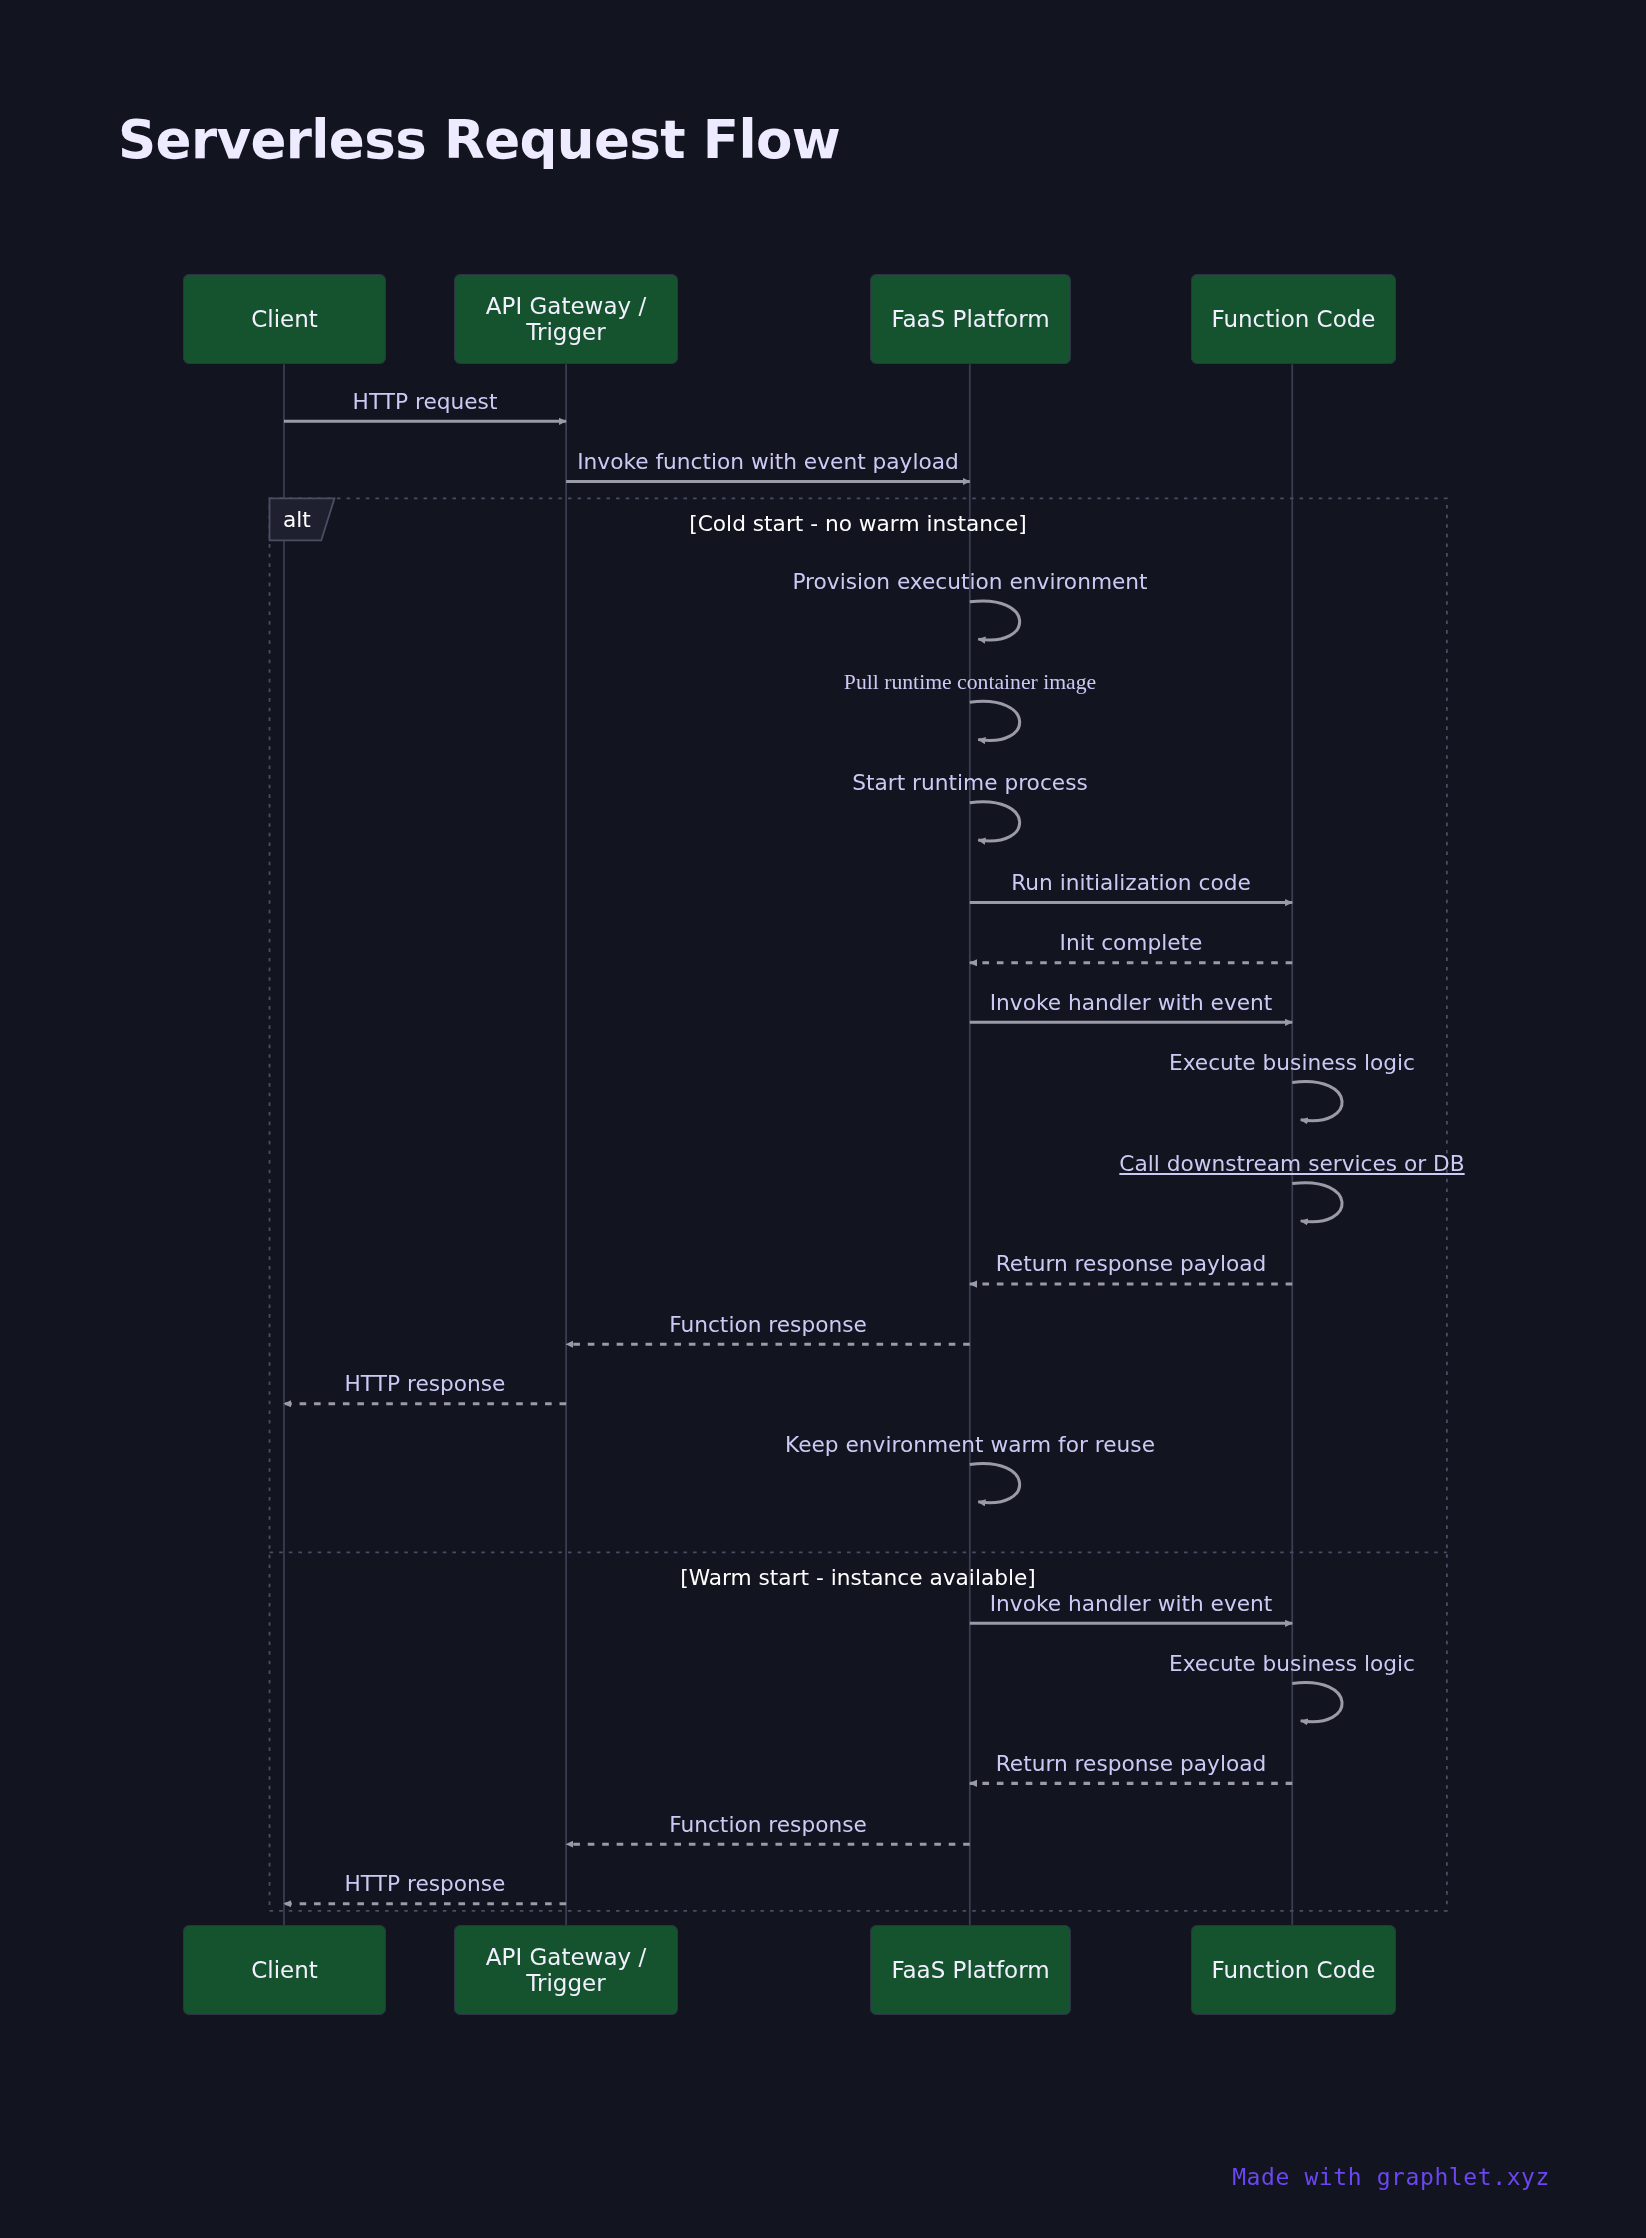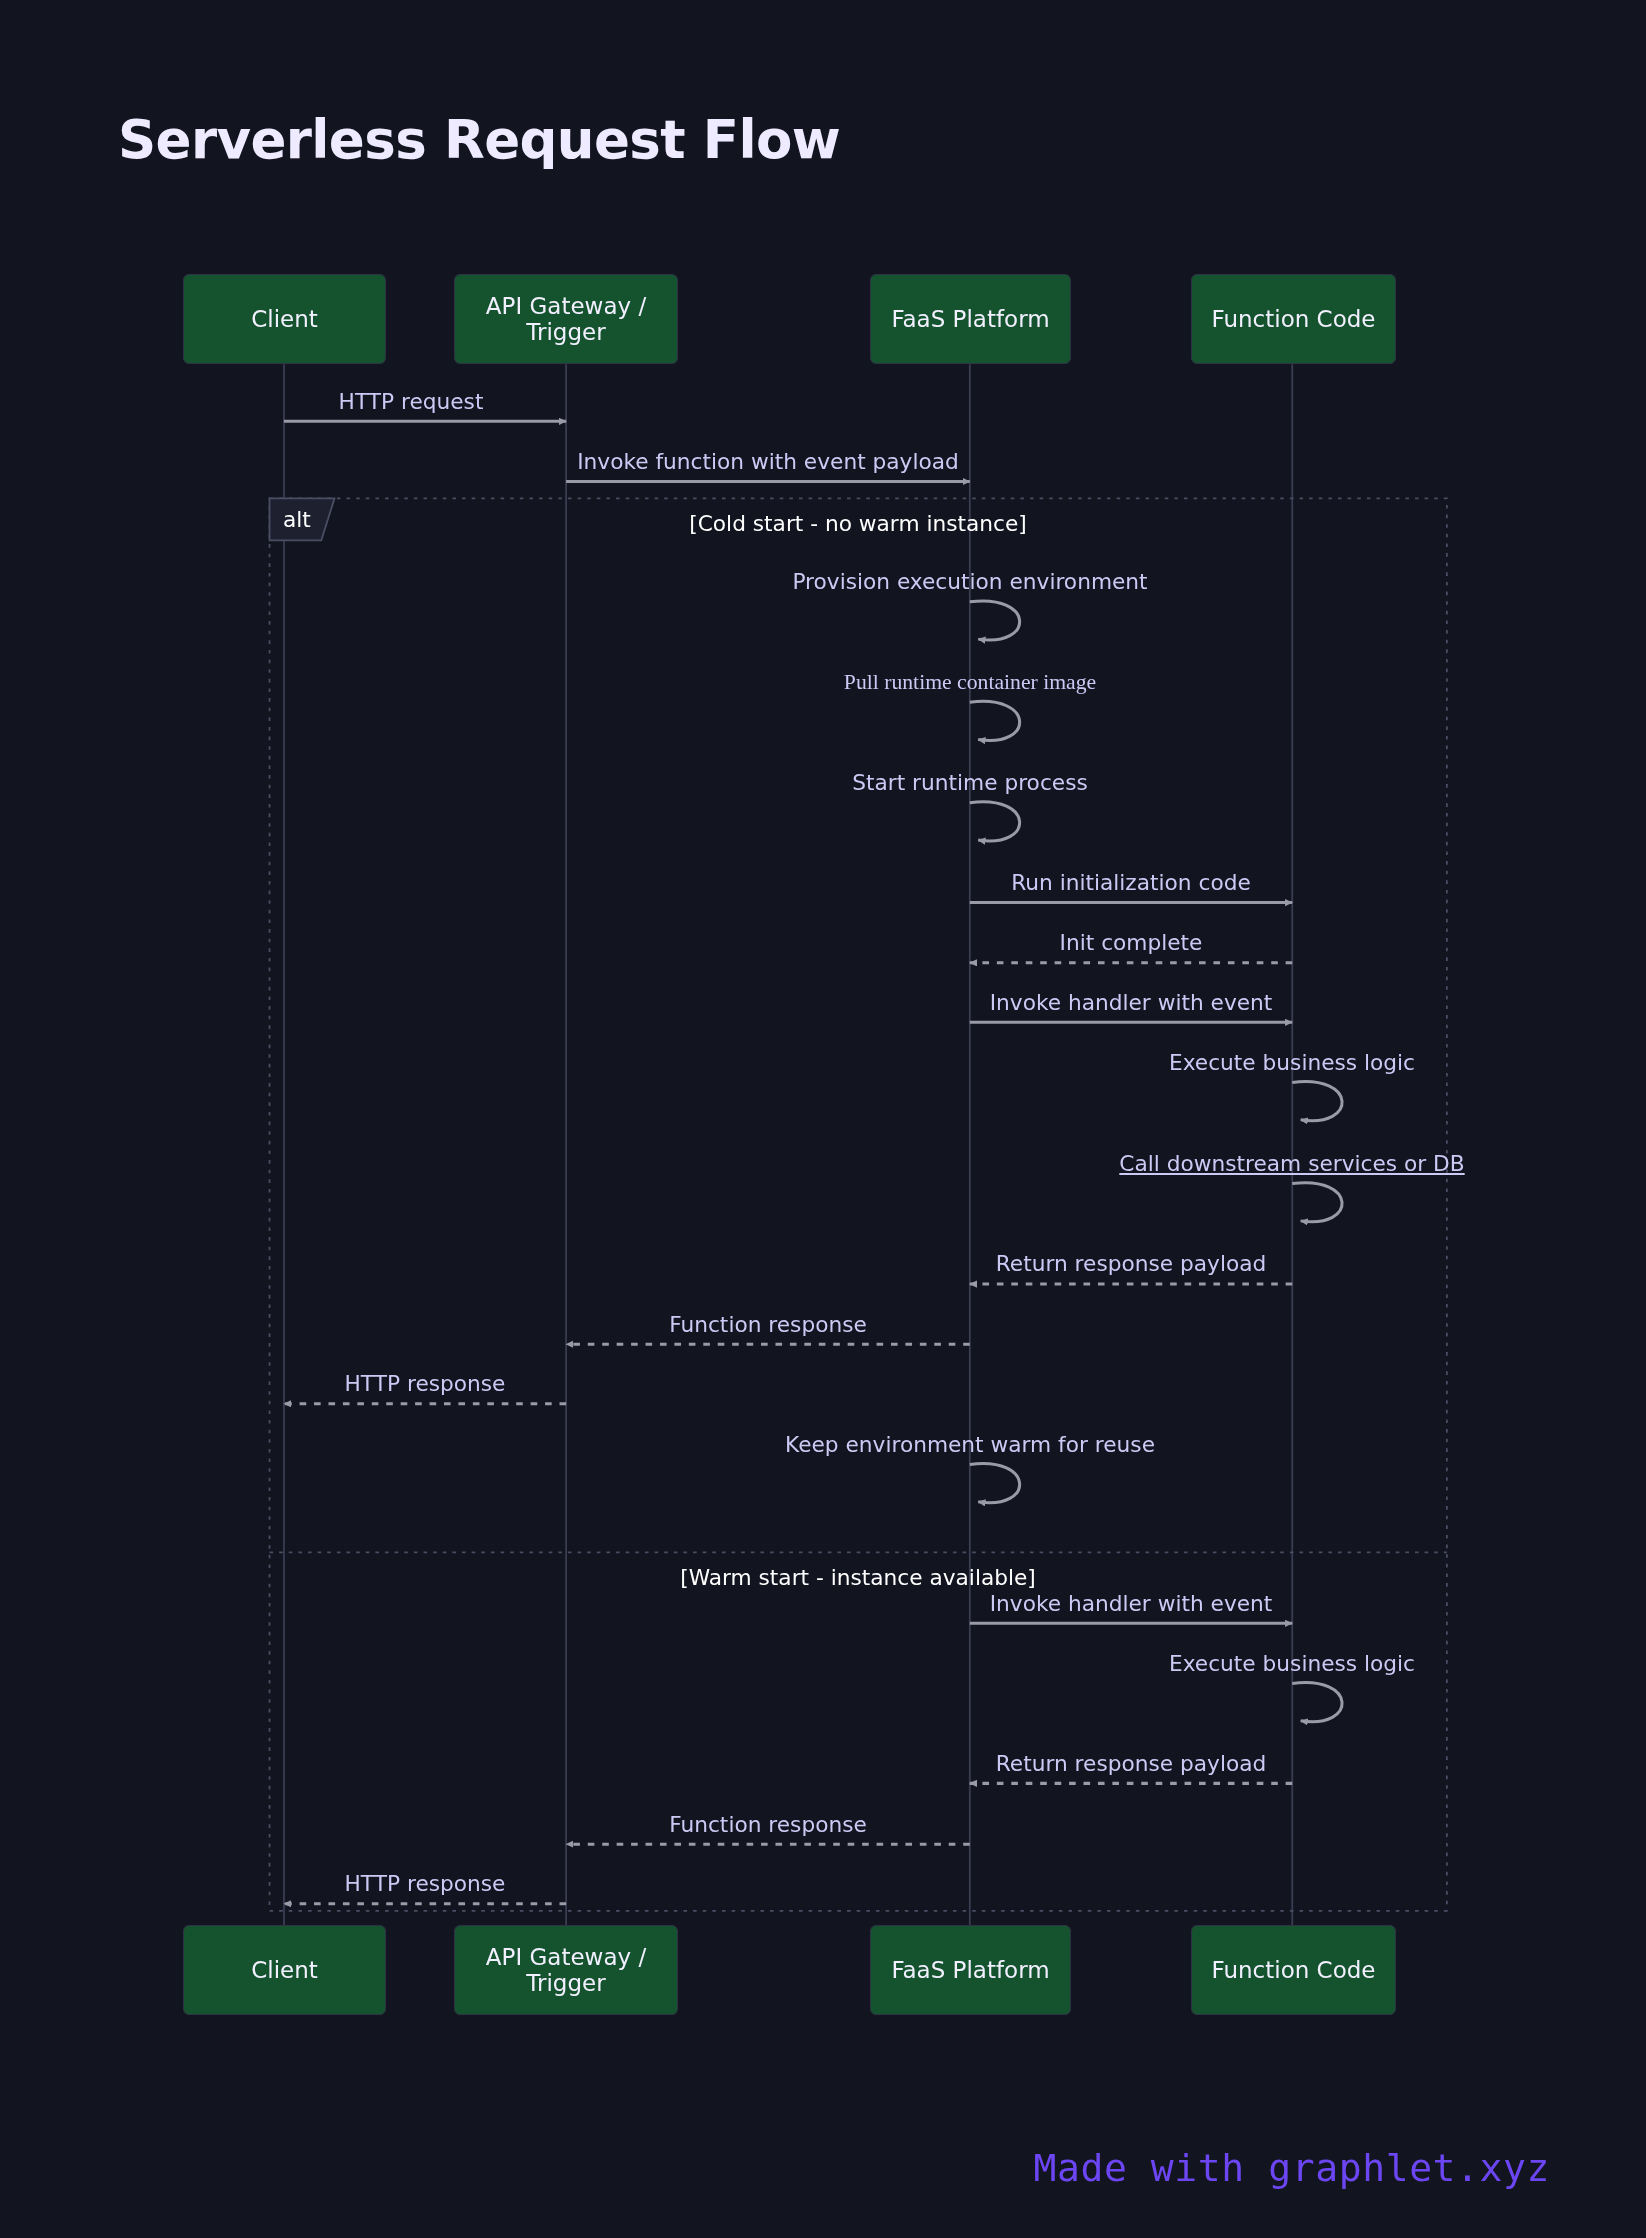--- a/index.html
+++ b/index.html
@@ -28,21 +28,21 @@
     font-weight: bold;
     letter-spacing: -0.6px;
     color: #eeeaff;
     font-family: "DejaVu Sans", sans-serif;
     white-space: nowrap;
   }
   .footer-credit {
     position: absolute;
     right: 96px;
     bottom: 49px;
-    font-size: 38px;
+    font-size: 23px;
     color: #6b46f2;
     font-family: "DejaVu Sans Mono", monospace;
     letter-spacing: 0.6px;
     white-space: nowrap;
   }
   .participant-box {
     position: absolute;
     box-sizing: border-box;
     background: #14532d;
     border: 1.2px solid #2e3246;
@@ -157,21 +157,21 @@
       <span>FaaS Platform</span>
     </div>
     <div class="participant-box" style="left: 1191px; top: 1925px; width: 205px; height: 90px;">
       <span>Function Code</span>
     </div>
   </div>
 <div id="labels">
     <div class="alt-tag" style="left: 283px; top: 507px;">alt</div>
     <div class="frag-label-text" style="left: 858px; top: 511px;">[Cold start - no warm instance]</div>
     <div class="frag-label-text" style="left: 858px; top: 1565px;">[Warm start - instance available]</div>
-    <div class="msg-label" style="left: 411px; top: 389px;">HTTP request</div>
+    <div class="msg-label" style="left: 425px; top: 389px;">HTTP request</div>
     <div class="msg-label" style="left: 768px; top: 449px;">Invoke function with event payload</div>
     <div class="msg-label" style="left: 970px; top: 569px;">Provision execution environment</div>
     <div class="msg-label" style="left: 970px; top: 670px; font-family: Liberation Serif, serif;">Pull runtime container image</div>
     <div class="msg-label" style="left: 970px; top: 770px;">Start runtime process</div>
     <div class="msg-label" style="left: 1131px; top: 870px;">Run initialization code</div>
     <div class="msg-label" style="left: 1131px; top: 930px;">Init complete</div>
     <div class="msg-label" style="left: 1131px; top: 990px;">Invoke handler with event</div>
     <div class="msg-label" style="left: 1292px; top: 1050px;">Execute business logic</div>
     <div class="msg-label" style="left: 1292px; top: 1151px; text-decoration: underline;">Call downstream services or DB</div>
     <div class="msg-label" style="left: 1131px; top: 1251px;">Return response payload</div>

